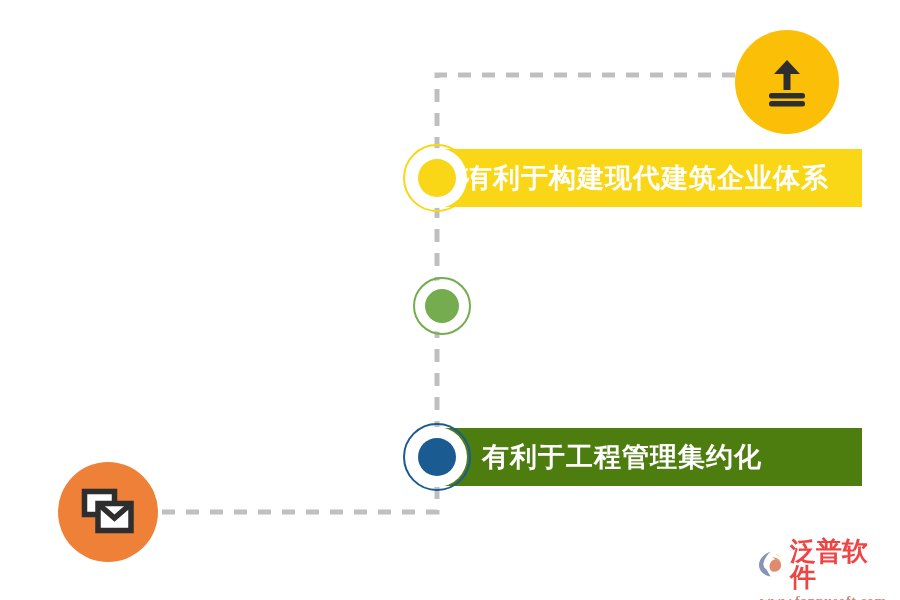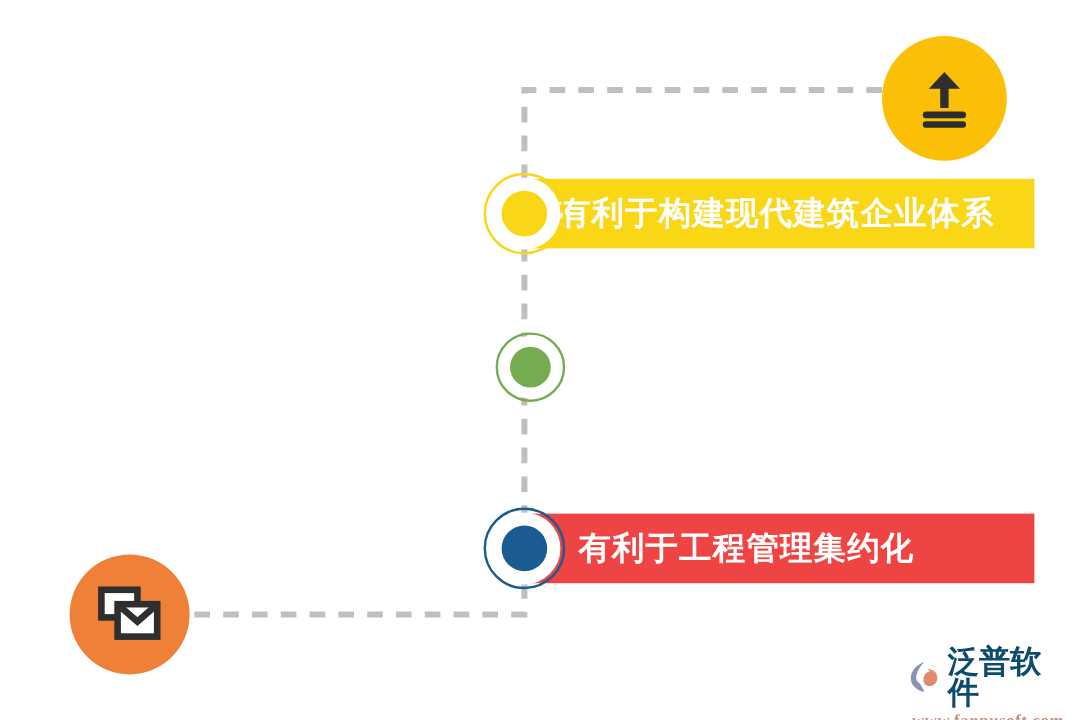--- a/index.html
+++ b/index.html
@@ -61,21 +61,21 @@
     justify-content: flex-start;
   }
   #bar-green .bar-label {
     margin-left: 24px;
   }
 
   #bar-blue {
     left: 437px;
     top: 428px;
     width: 425px;
-    background: #ef4444;
+    background: #4d7c0f;
   }
   #bar-blue .bar-label {
     margin-left: 45px;
   }
 
   
   .node {
     position: absolute;
     border-radius: 50%;
     display: flex;
@@ -150,21 +150,21 @@
     align-items: flex-start;
   }
   #watermark .logo-row {
     display: flex;
     align-items: center;
     gap: 3px;
   }
   #watermark .logo-text {
     font-size: 26px;
     font-weight: bold;
-    color: #0c4a6e;
+    color: #ef4444;
     line-height: 1;
     letter-spacing: 0px;
   }
   #watermark .logo-url {
     font-family: "Liberation Serif", "DejaVu Serif", serif;
     font-size: 14px;
     font-weight: bold;
     color: #C98C7E;
     letter-spacing: 0.5px;
     margin-top: 4px;

